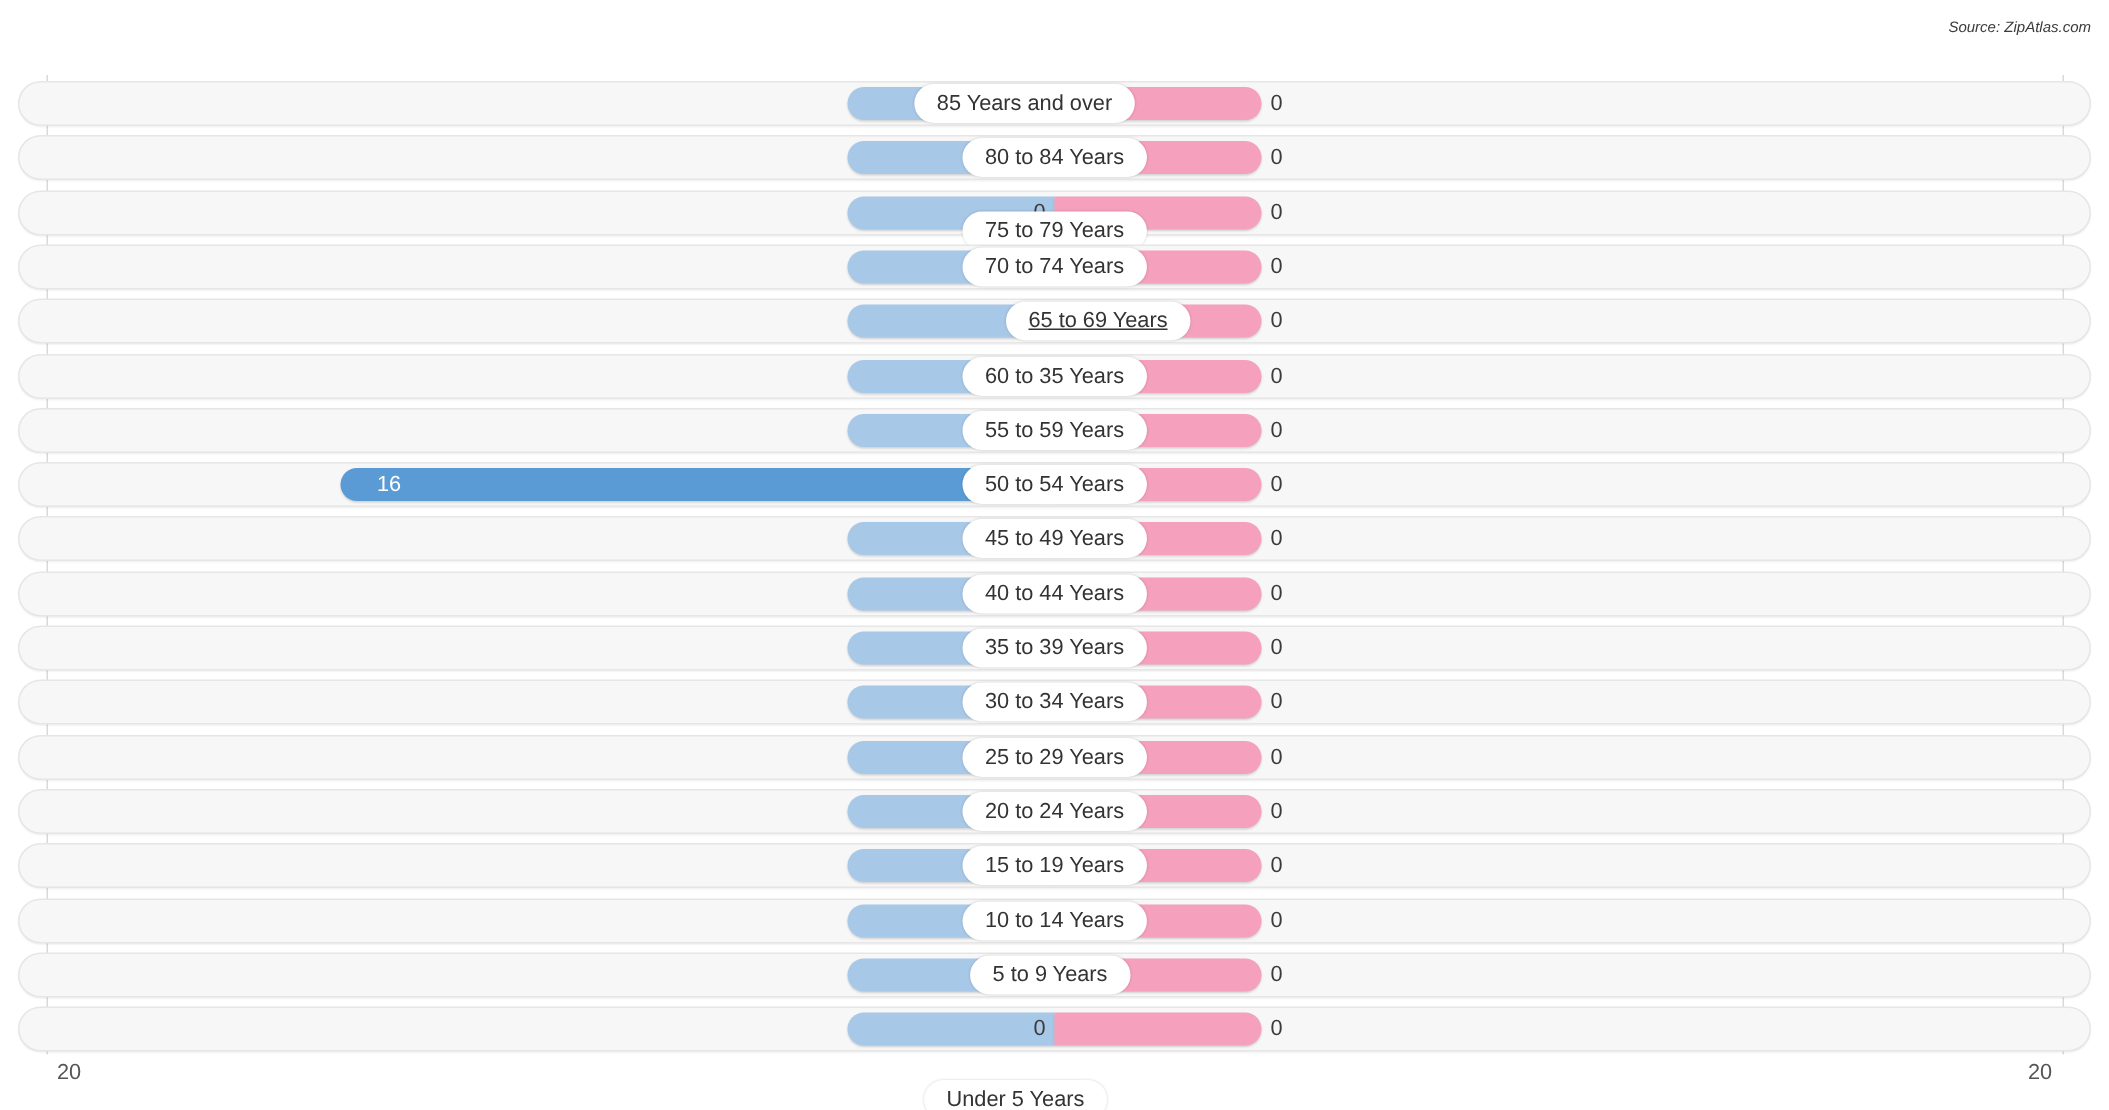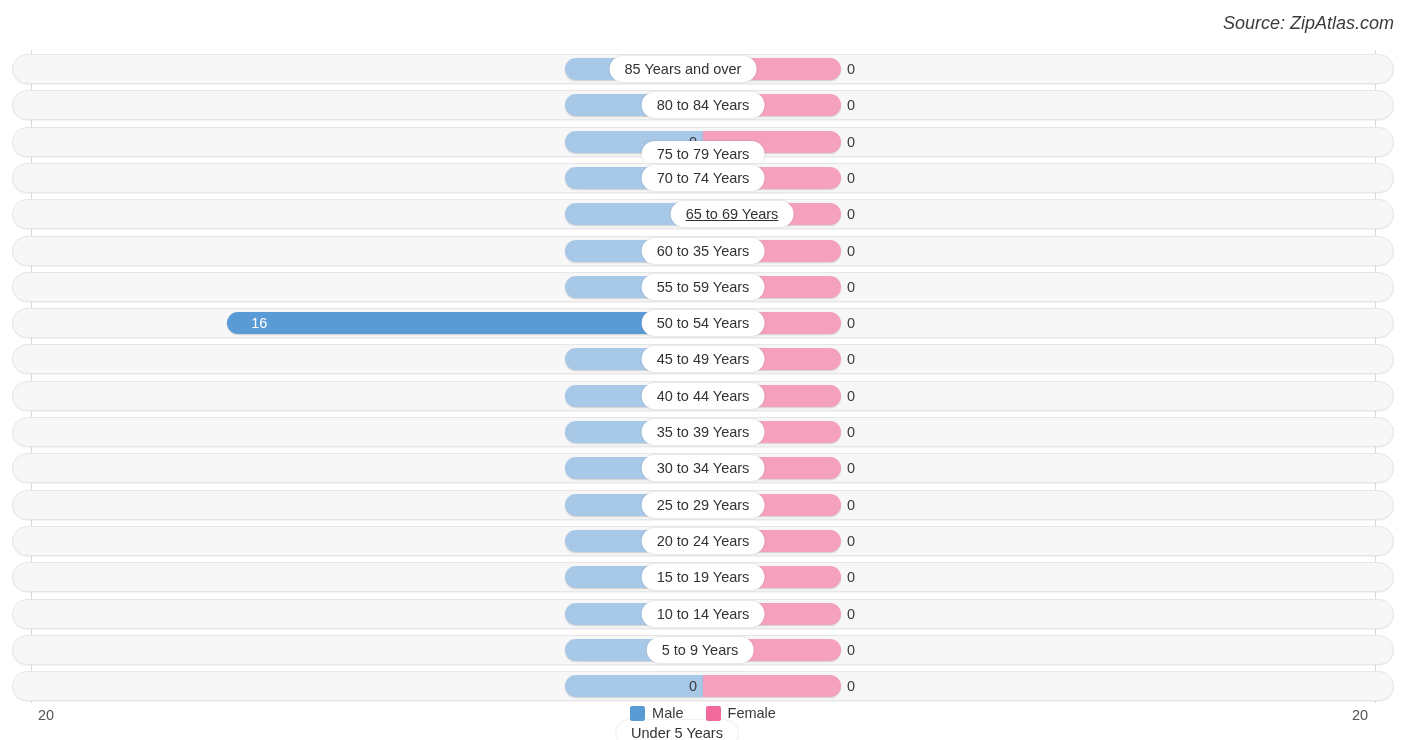--- a/index.html
+++ b/index.html
@@ -27,21 +27,21 @@
     font-size: 20.5px;
     color: #3b3b3b;
     letter-spacing: 0.2px;
     white-space: nowrap;
   }
 
   #chart-source {
     position: absolute;
     right: 12px;
     top: 13px;
-    font-size: 18px;
+    font-size: 10px;
     font-style: italic;
     color: #3b3b3b;
     white-space: nowrap;
   }
 
   
   #plot-area {
     position: absolute;
     left: 0;
     top: 50px;
@@ -344,24 +344,14 @@
           <div class="value value-female" style="left: 835px;">0</div>
           <div class="label-pill" style="left: 665px; margin-top: 47px;">Under 5 Years</div>
         </div>
       </div>
   </div>
 
   <div id="axis-left">20</div>
 
   <div id="axis-right">20</div>
 
-  <div id="legend">
-    <div class="legend-item">
-      <span class="legend-swatch" id="legend-swatch-male" style="background: rgb(91, 155, 213);"></span>
-      <span>Male</span>
-    </div>
-    <div class="legend-item">
-      <span class="legend-swatch" id="legend-swatch-female" style="background: rgb(242, 105, 156);"></span>
-      <span>Female</span>
-    </div>
-  </div>
 
 </div>
 
 </body></html>

